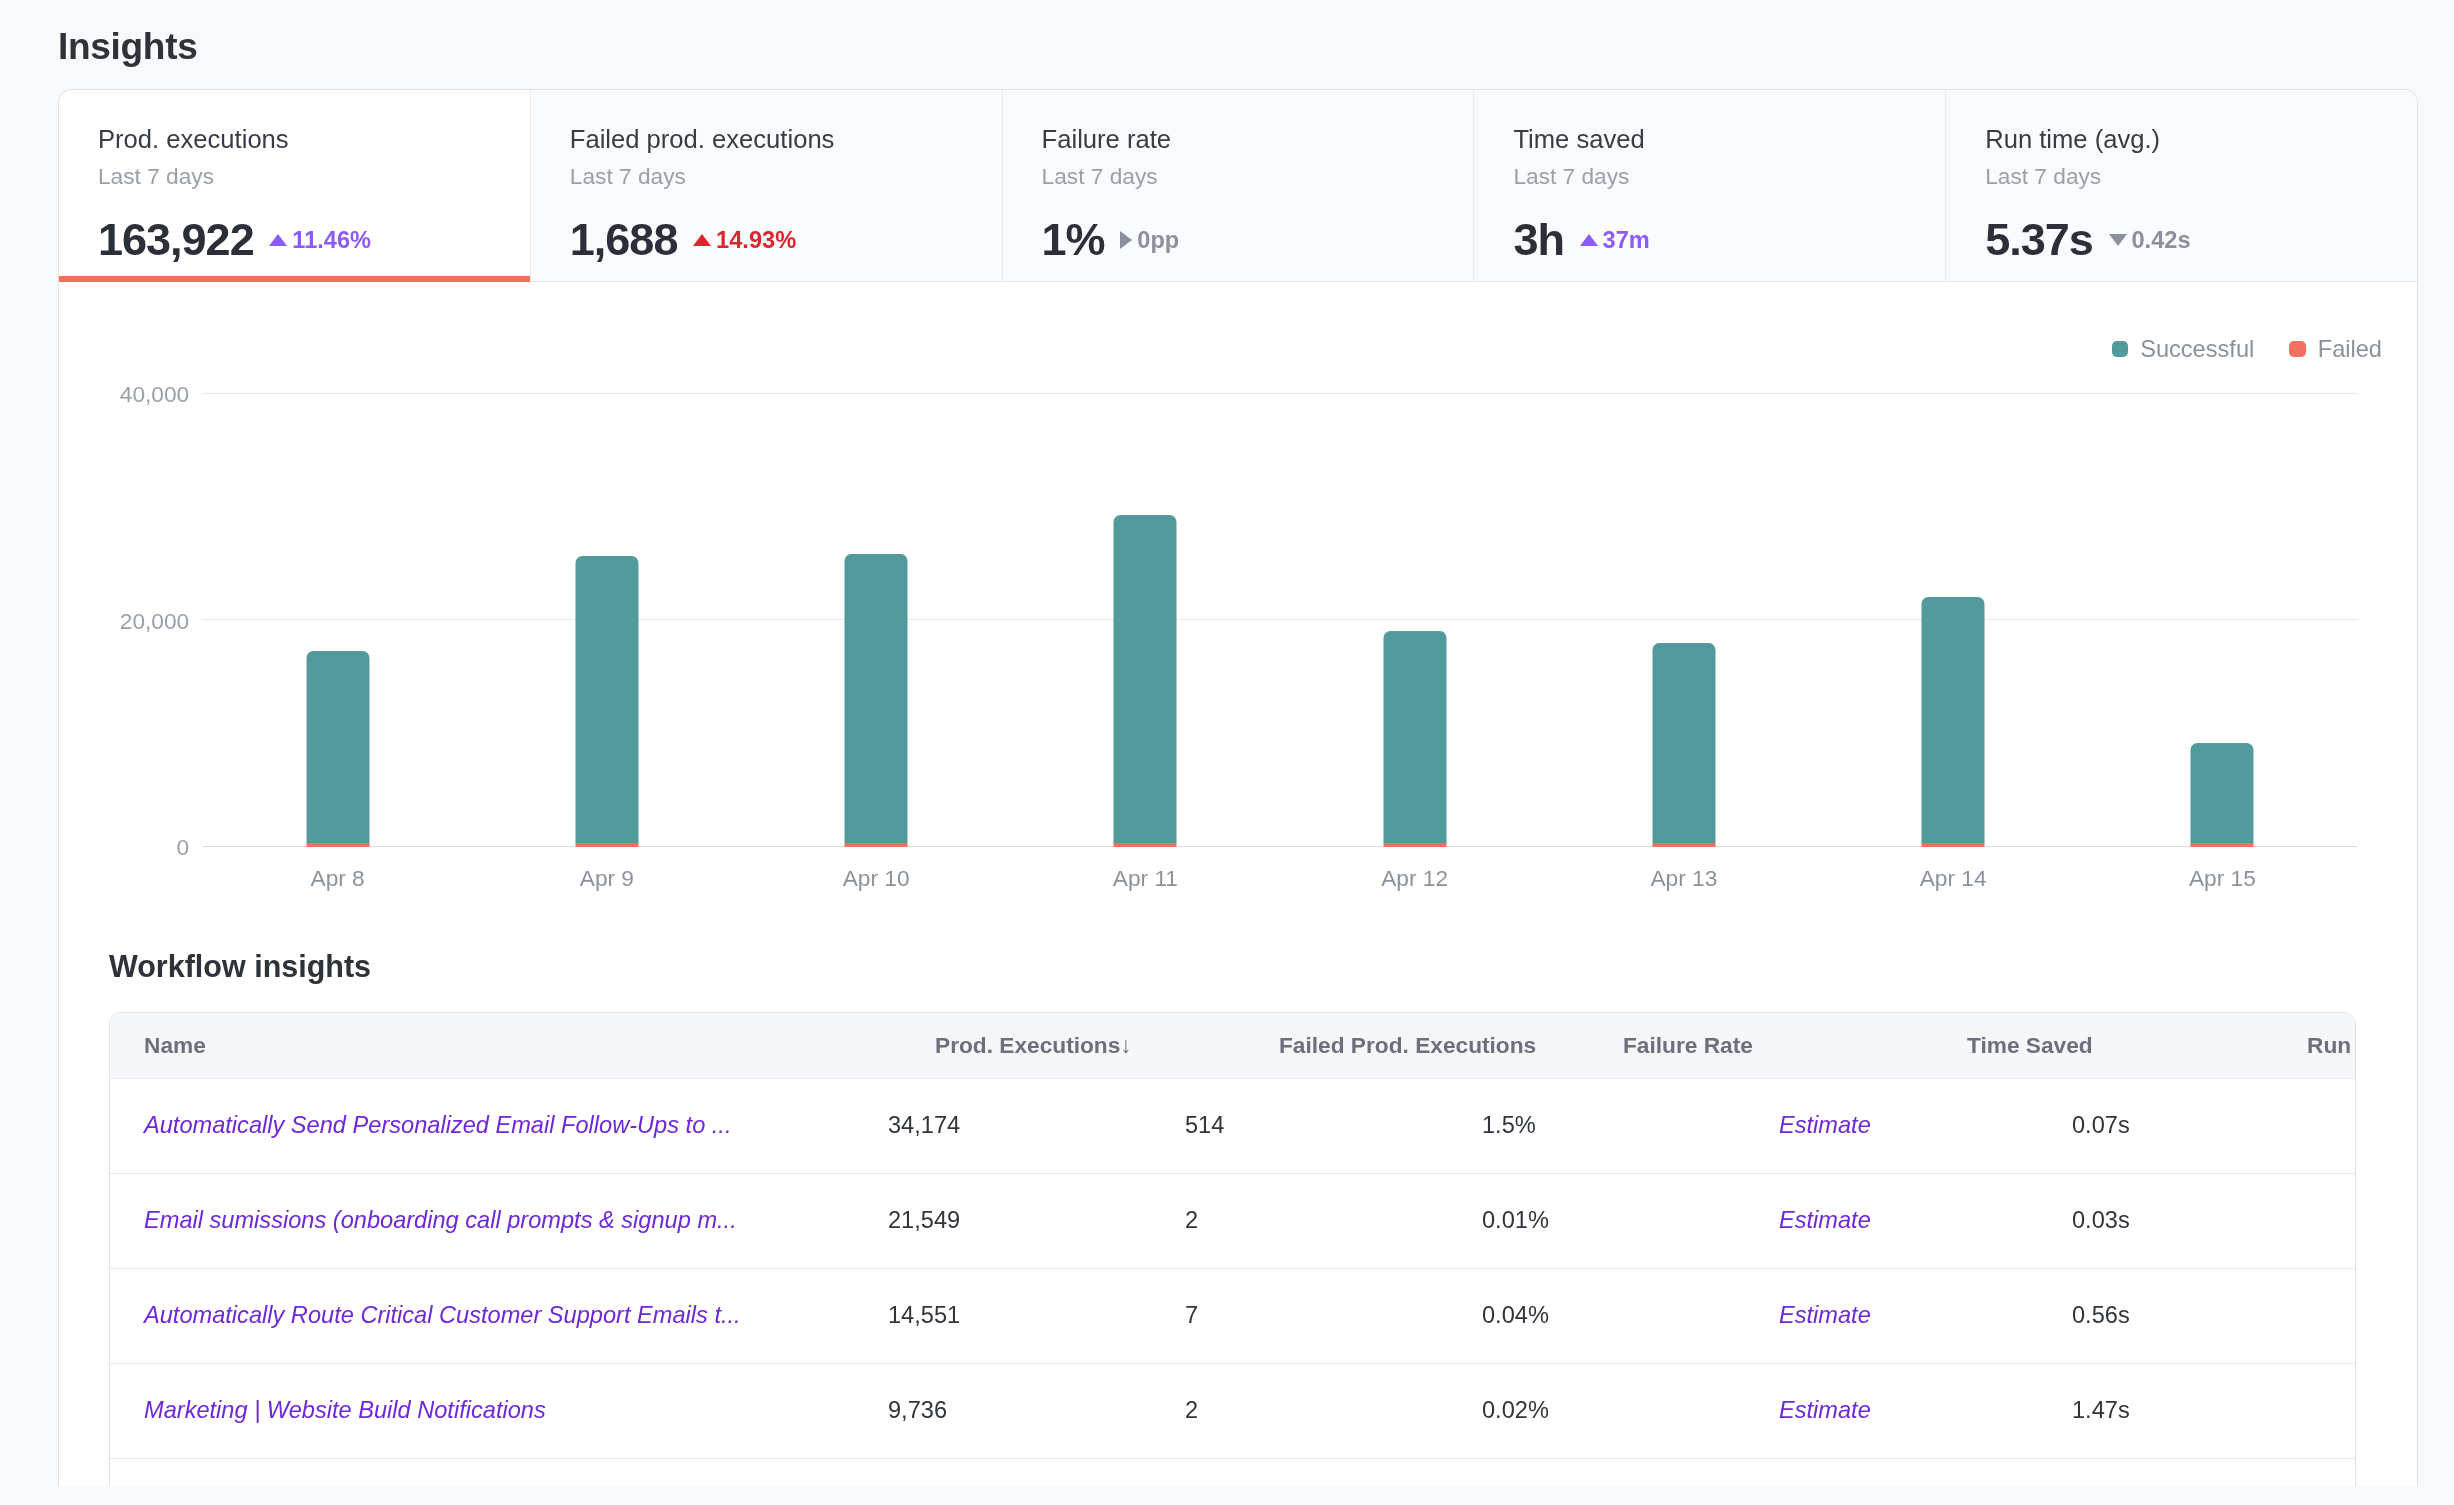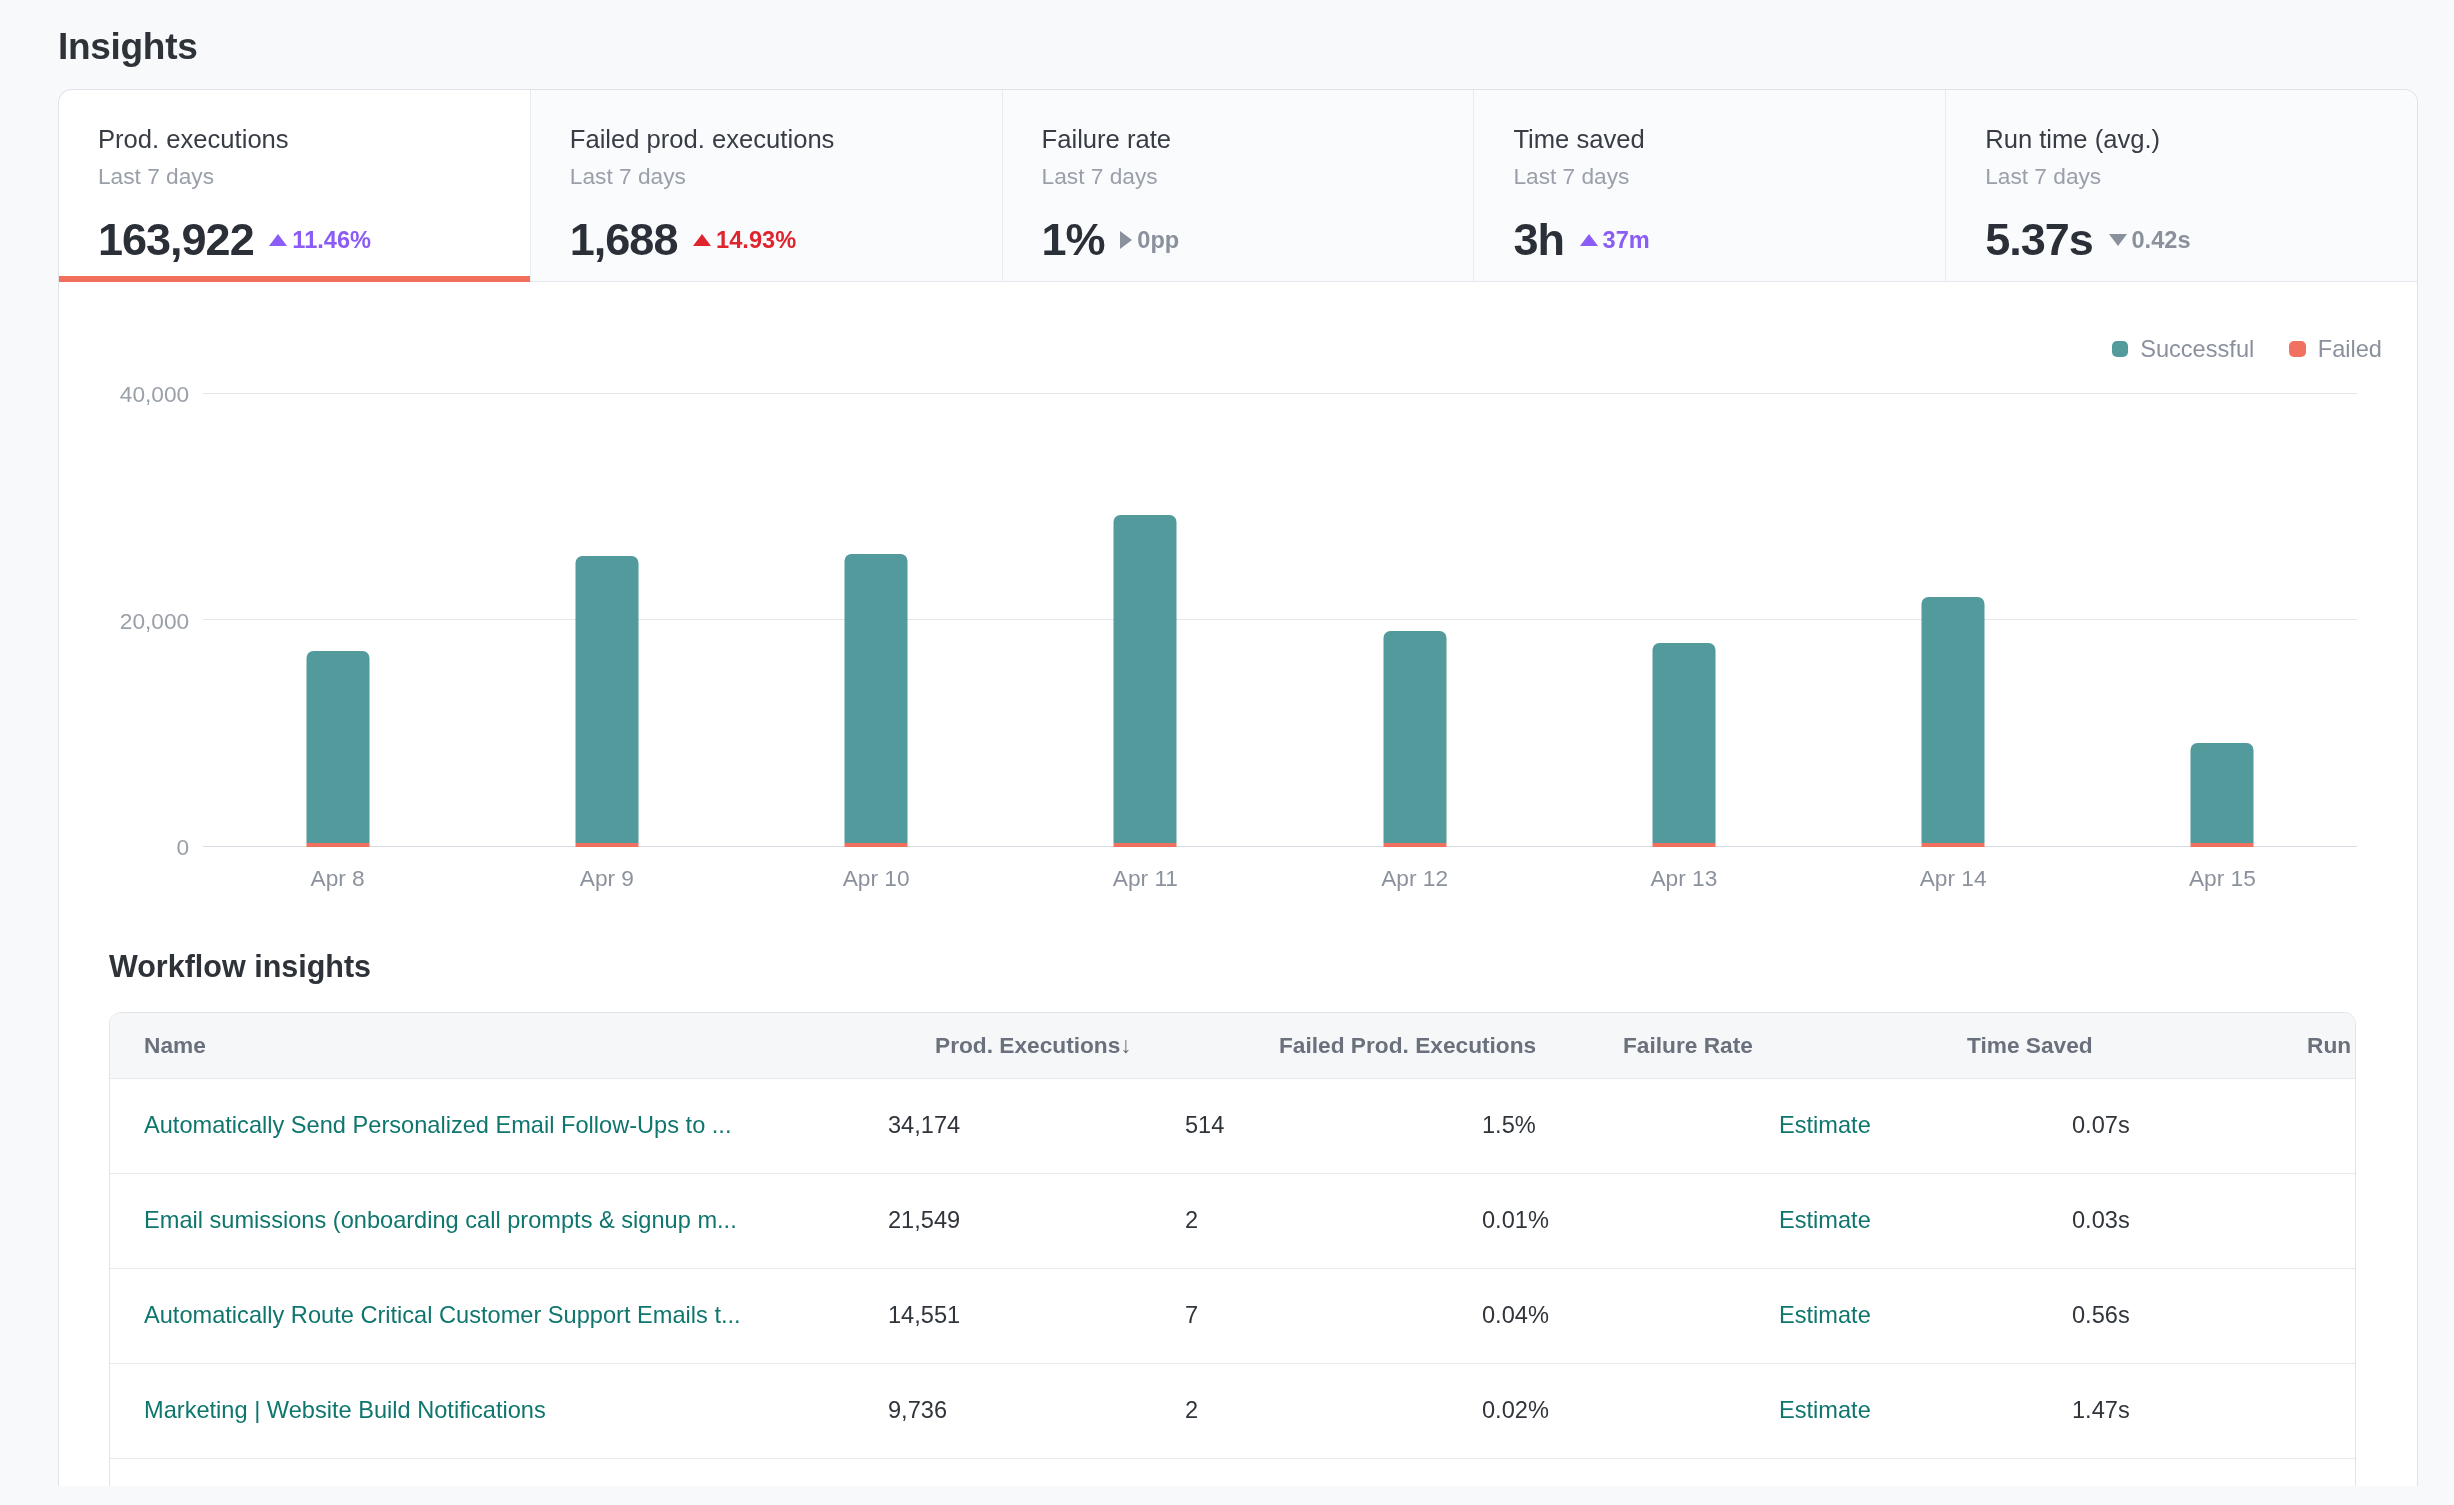--- a/index.html
+++ b/index.html
@@ -91,22 +91,22 @@
     display: grid;
     grid-template-columns: 778px 297px 297px 297px 293px 1fr;
     align-items: center;
   }
   .t-head { background: #f6f7f9; height: 65px; gap: 47px; }
   .t-head .t-cell { font-size: 22.7px; font-weight: 700; color: #6a707c; cursor: pointer; }
   .t-body .t-row { height: 95px; border-top: 1px solid #e7e9ee; background: #fff; }
   .t-cell { padding-left: 0; font-size: 23.6px; color: #30353c; white-space: nowrap; overflow: hidden; }
   .t-cell:first-child { padding-left: 34px; }
   .t-row .t-cell a, .name-link, .estimate-link {
-    color: #0f766e; text-decoration: underline; text-decoration-color: #8d939d;
-    text-underline-offset: 5.9px; cursor: pointer;
+    color: #6d28d9; text-decoration: underline; text-decoration-color: #8d939d;
+    text-underline-offset: 5.9px; cursor: pointer; font-style: italic;
   }
   .sort-arrow { font-weight: 400; }
   .t-partial { height: 39px; border-top: 1px solid #e7e9ee; }
 </style>
 </head>
 <body>
 
 <div class="page-header">
   <div class="page-title">Insights</div>
 </div>

